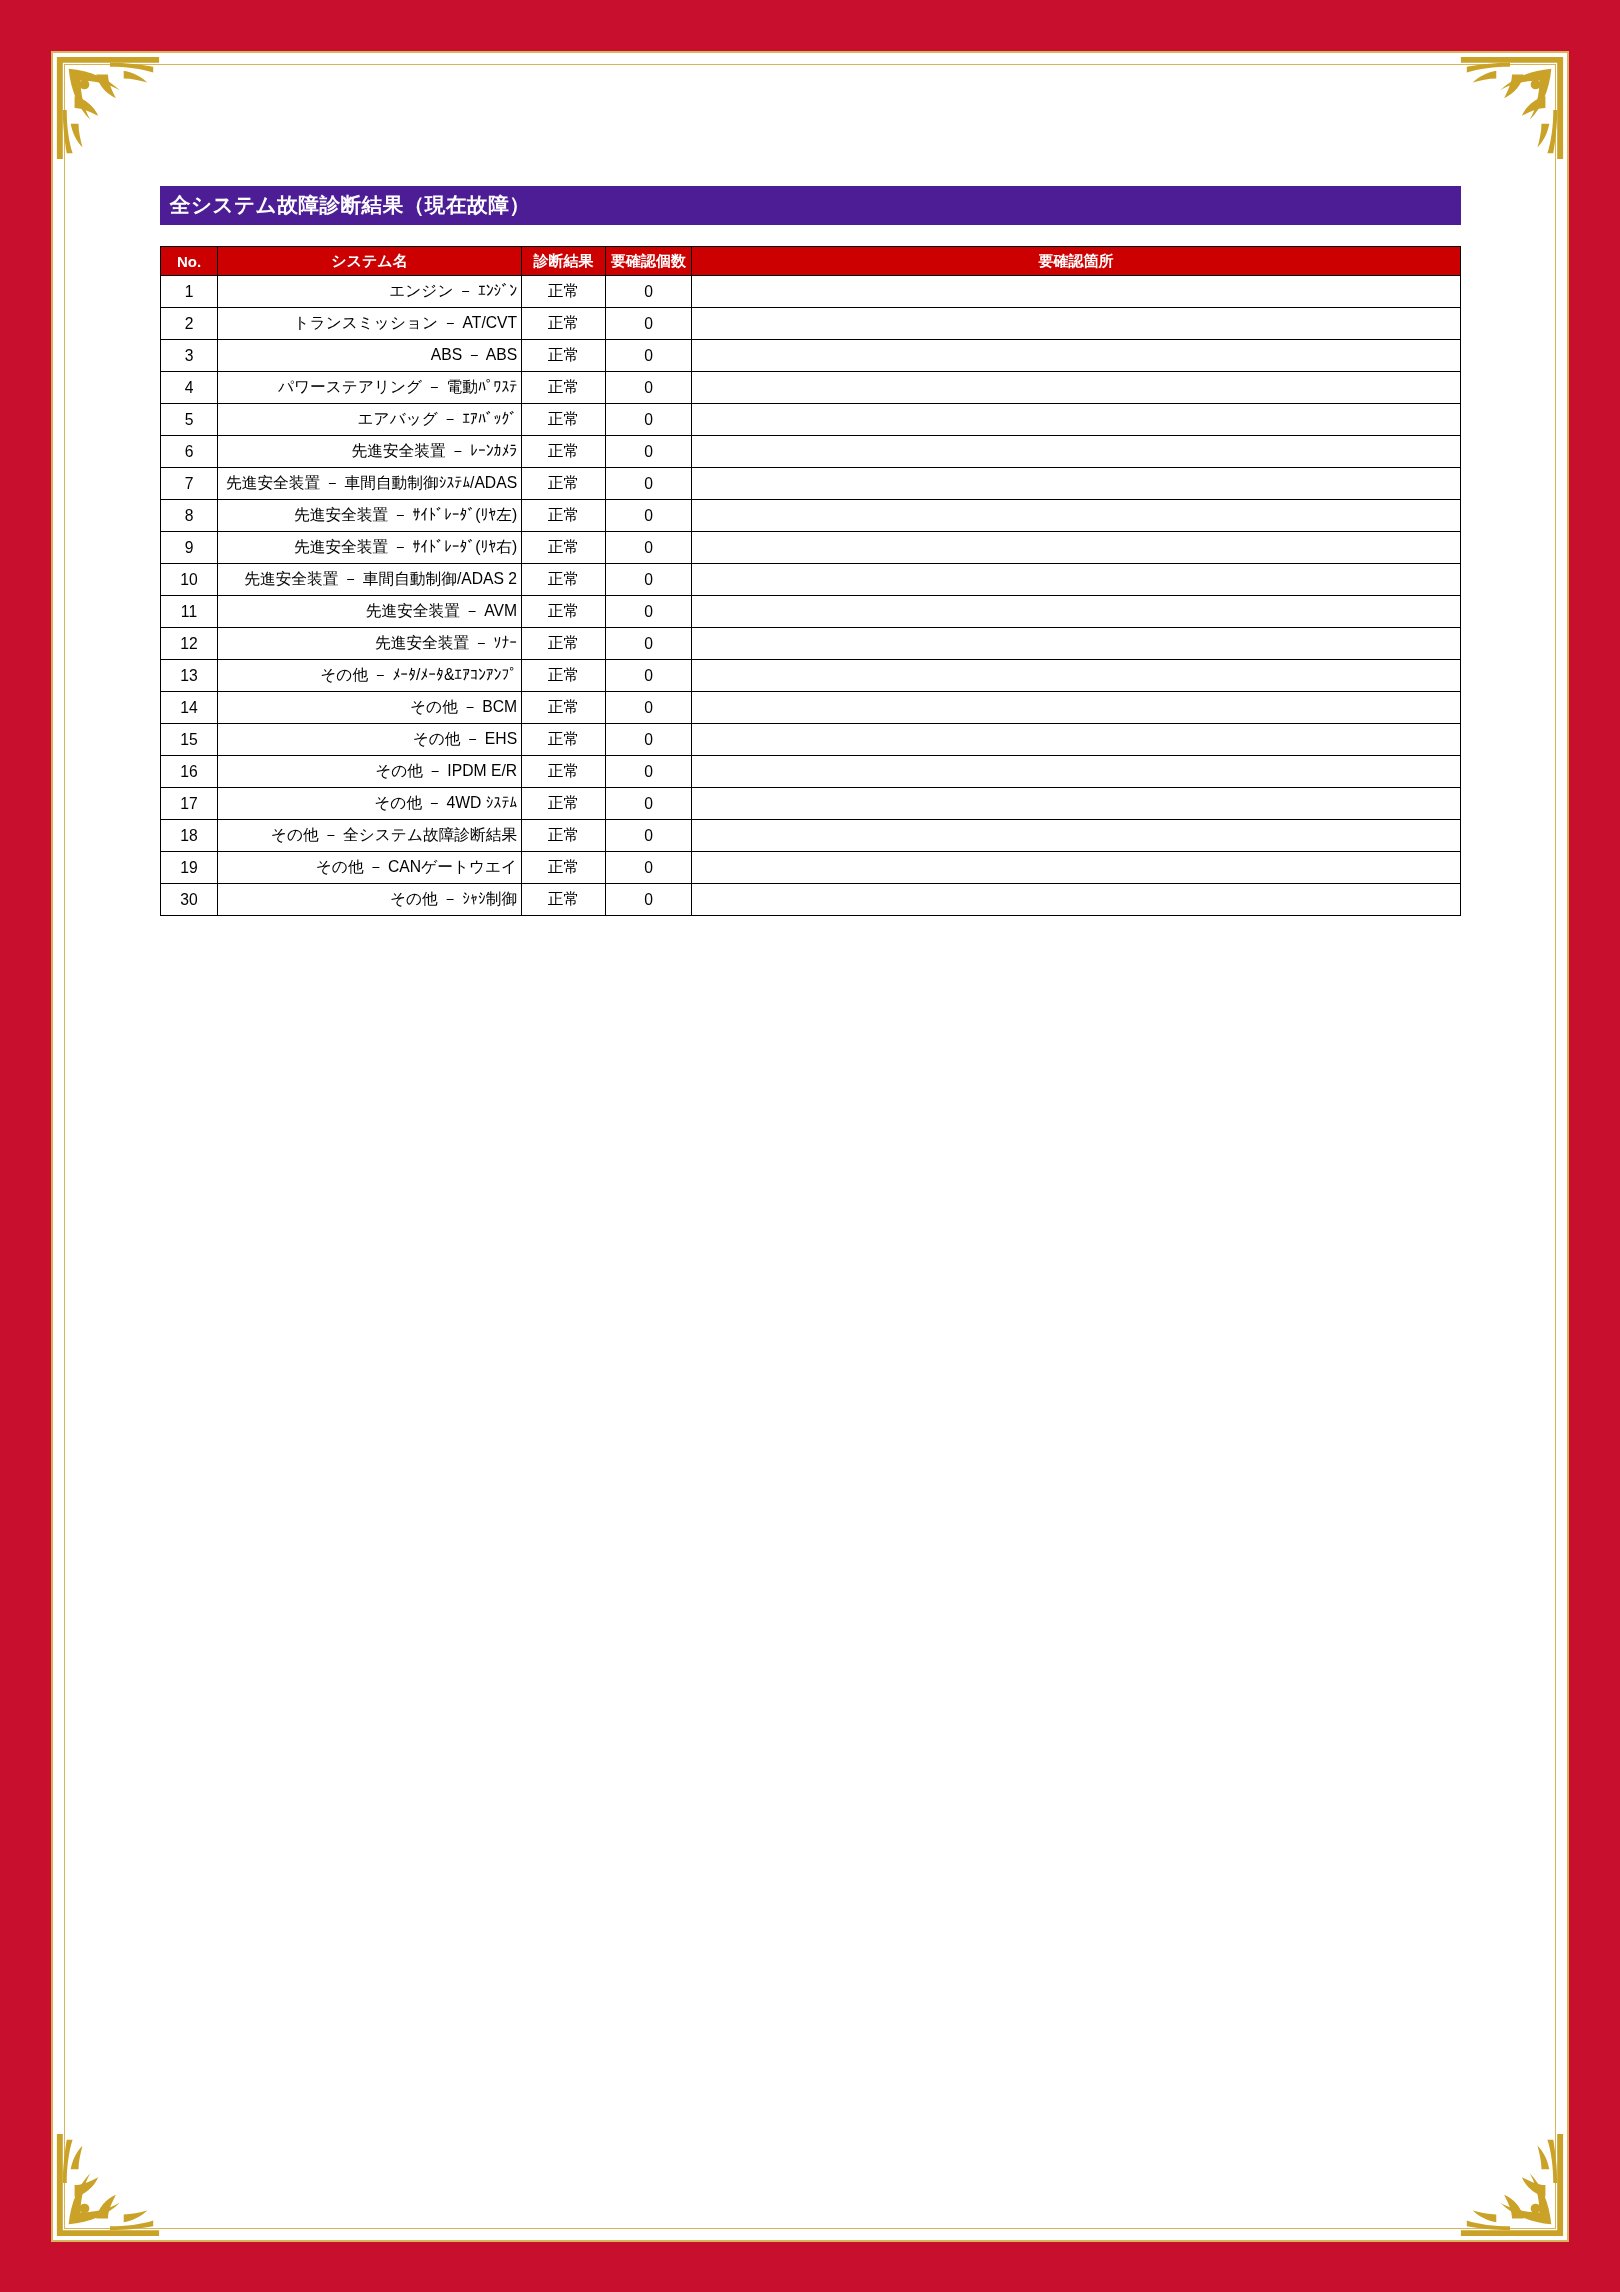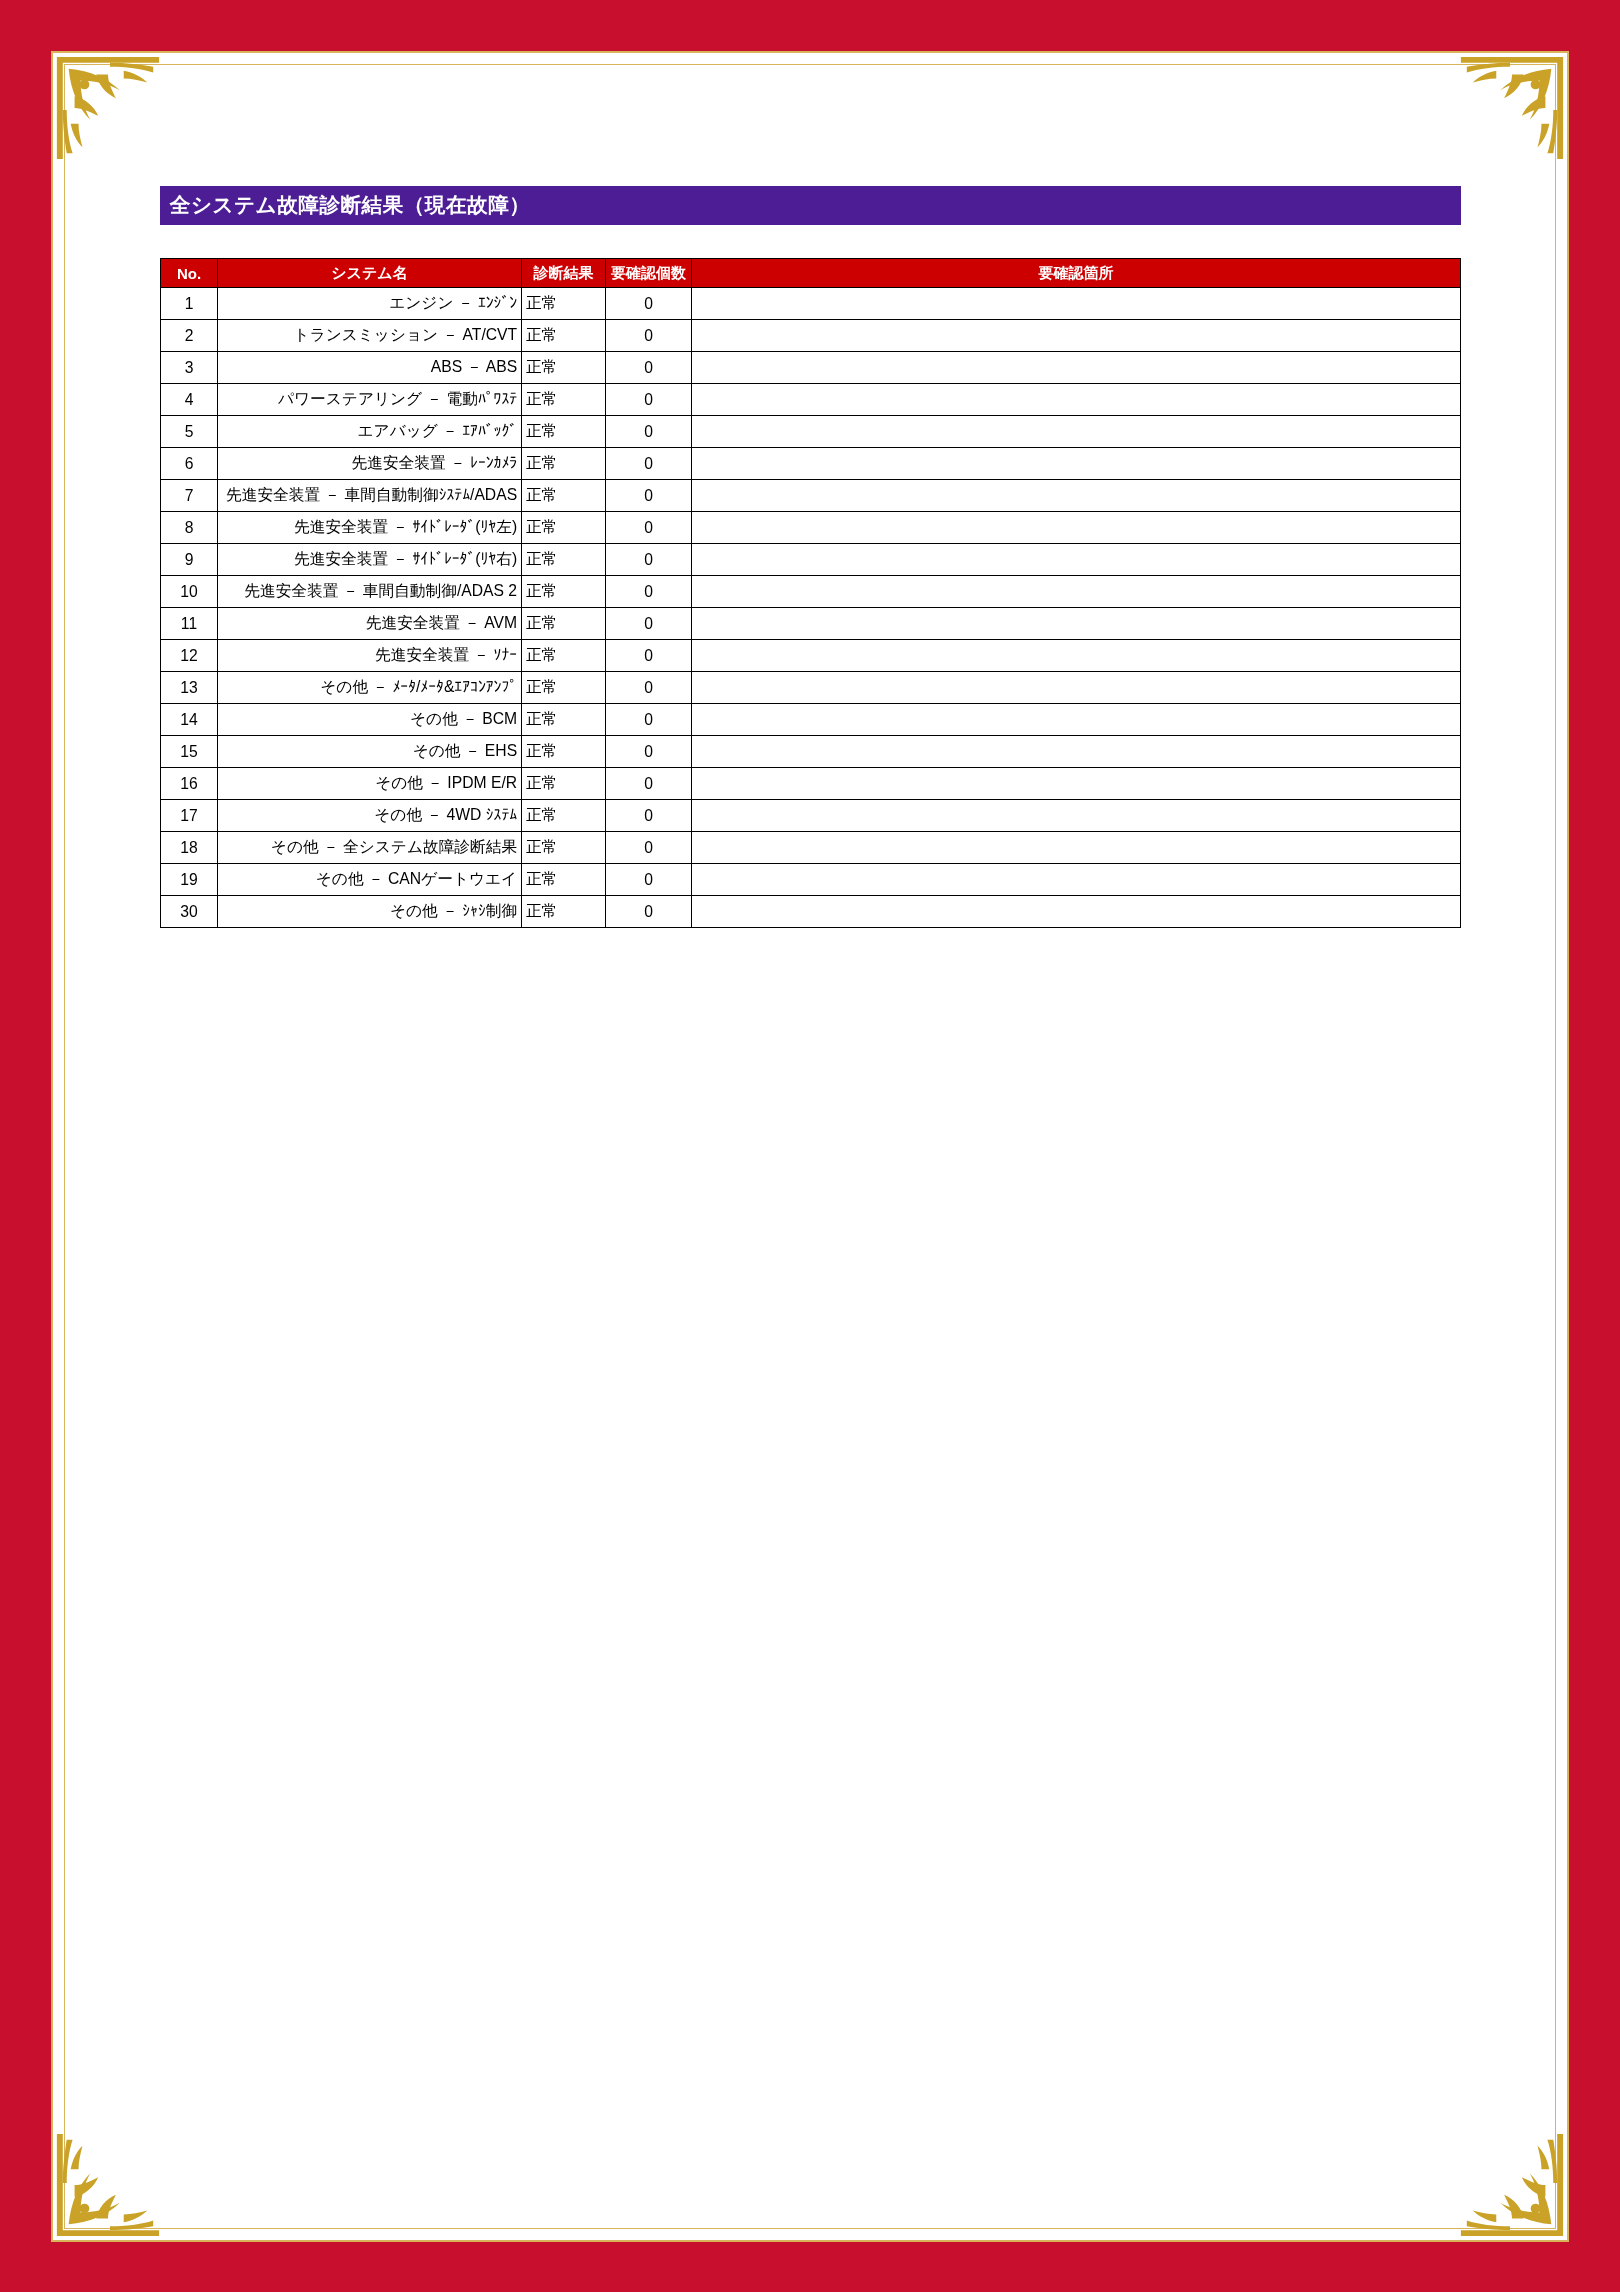--- a/index.html
+++ b/index.html
@@ -67,21 +67,21 @@
     font-weight: bold;
     line-height: 1;
     padding: 8.8px 9.8px 9.8px 9.8px;
     letter-spacing: 0.5px;
     box-sizing: border-box;
     width: 100%;
   }
   table.diag {
     border-collapse: collapse;
     width: 100%;
-    margin-top: 33px;
+    margin-top: 21px;
     table-layout: fixed;
   }
   table.diag th, table.diag td {
     border: 1px solid #000000;
     font-size: 15.7px;
     color: #000000;
     height: 32px;
     padding: 0 3.9px;
     box-sizing: border-box;
     overflow: hidden;
@@ -96,21 +96,21 @@
     height: 29px;
   }
   col.c-no     { width: 57px; }
   col.c-sys    { width: 304px; }
   col.c-res    { width: 84px; }
   col.c-cnt    { width: 86px; }
   col.c-place  { width: 769px; }
 
   td.no      { text-align: center; font-size: 15.7px; }
   td.sys     { text-align: right; padding-left: 8.8px; }
-  td.res     { text-align: left; }
+  td.res     { text-align: center; }
   td.cnt     { text-align: center; }
   td.place   { text-align: left; }
 </style>
 </head>
 <body>
 
 <div class="page">
 
   <div class="frame-outer">
     <div class="frame-inner"></div>

